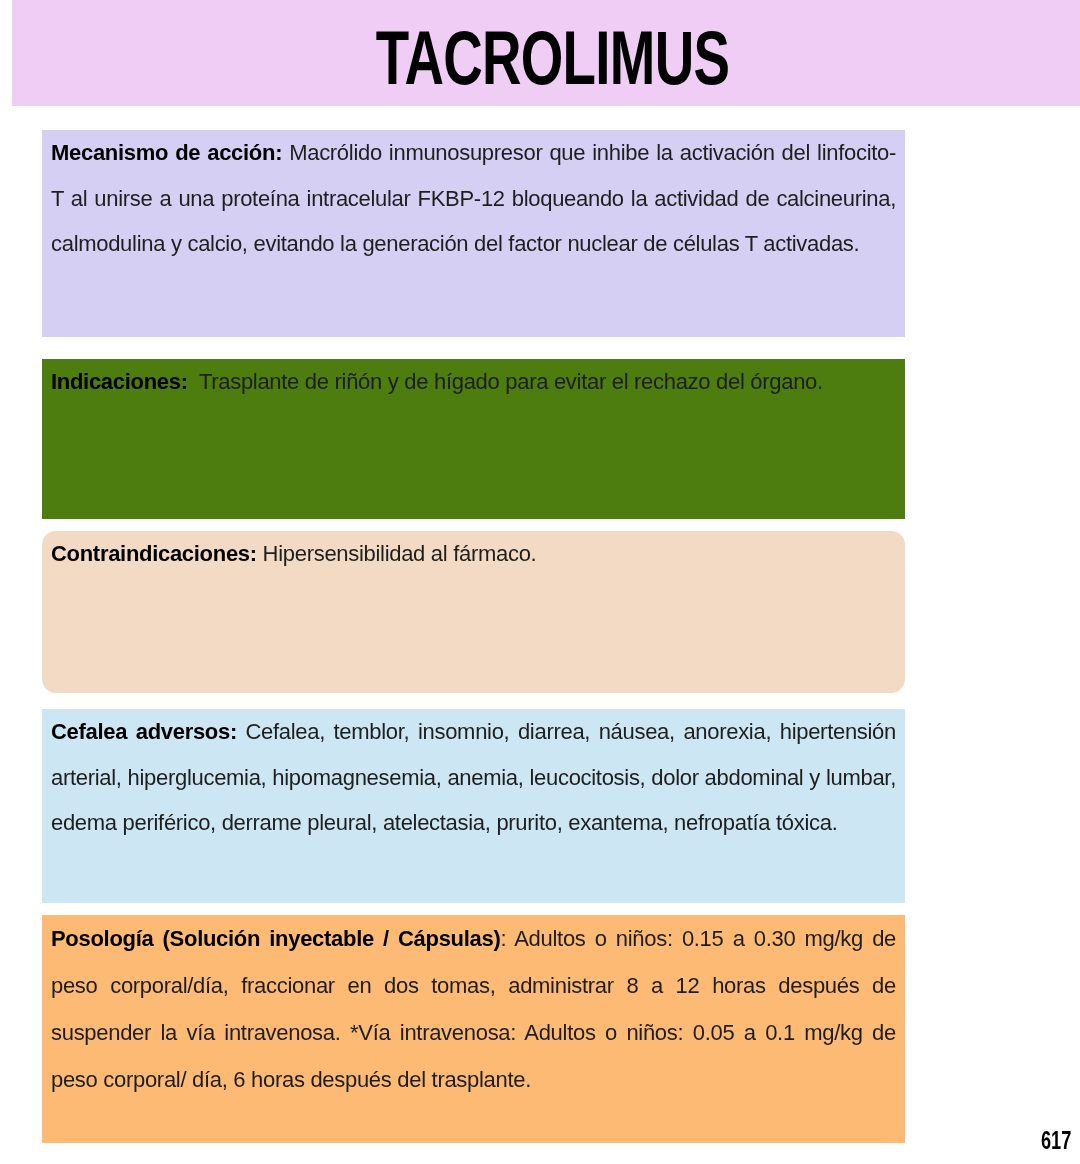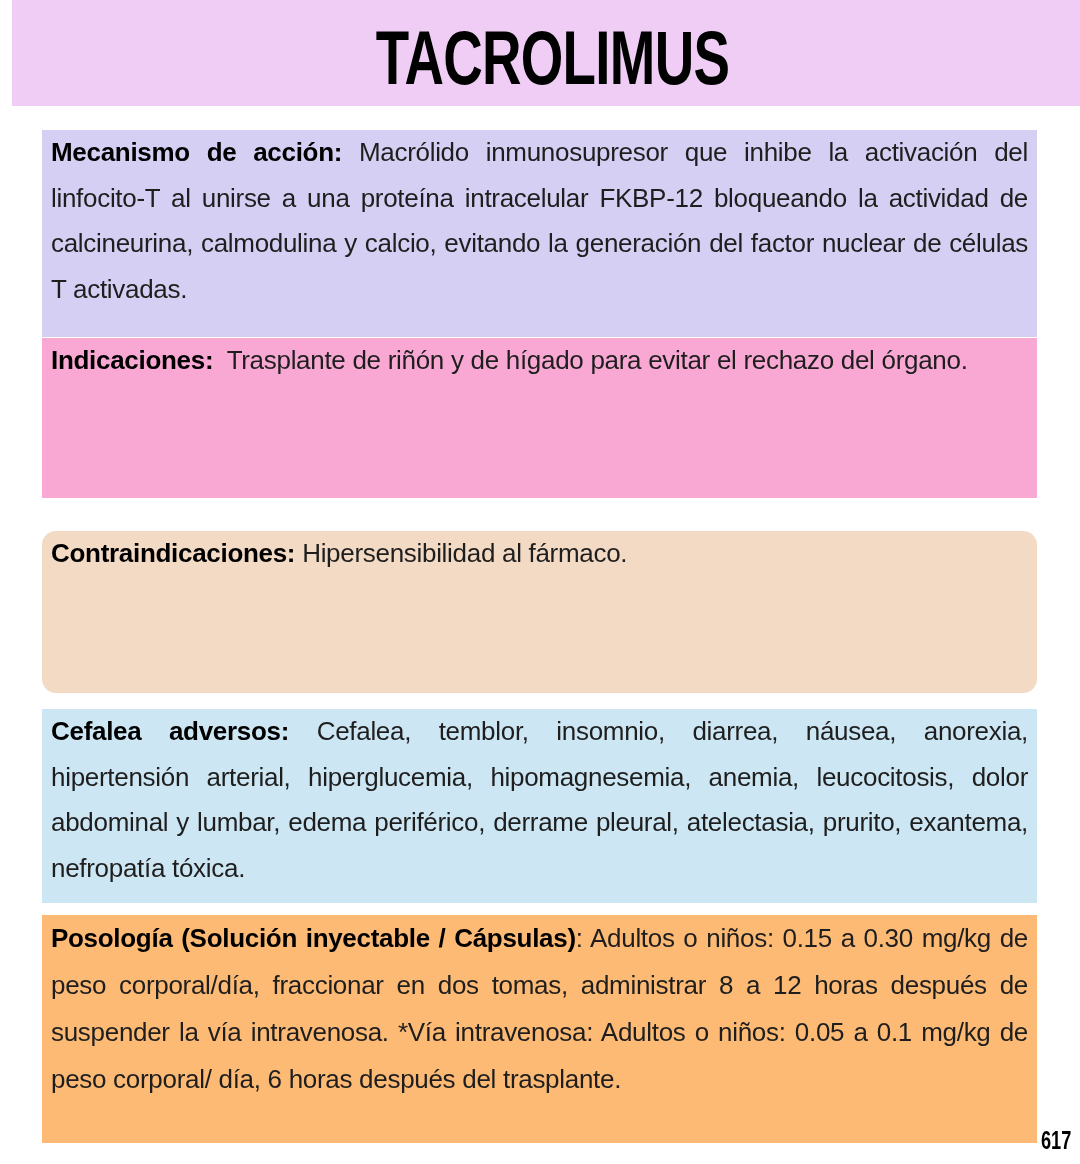--- a/index.html
+++ b/index.html
@@ -14,31 +14,31 @@
       background: #efcdf5;
       display: flex; align-items: center; justify-content: center; margin-left: 12px;
     }
     .title {
       font-family: "Liberation Sans", sans-serif;
       font-weight: 700; font-size: 76px; letter-spacing: -1px;
       color: #000; transform: scaleX(0.72); transform-origin: center;
       margin-top: 8px;
     }
     .box {
-      position: absolute; left: 42px; width: 995px; box-sizing: border-box;
+      position: absolute; left: 42px; width: 863px; box-sizing: border-box;
       padding: 0 9px 8px 9px;
-      font-size: 26px; line-height: 45.5px;
+      font-size: 22px; line-height: 45.5px;
       text-align: justify;
       color: #1e1e1e;
       letter-spacing: -0.3px;
     }
     .box .lbl { font-weight: 700; color: #000; }
     .box .txt { font-weight: 400; }
     .b1 { top: 130px; height: 207px; background: #d4cff3; padding-top: -2px; }
-    .b2 { top: 338px; height: 160px; background: #f9a8d4; }
+    .b2 { top: 359px; height: 160px; background: #4d7c0f; }
     .b3 { top: 531px; height: 162px; background: #f3dac4; border-radius: 14px; }
     .b4 { top: 709px; height: 194px; background: #cde6f3; }
     .b5 { top: 915px; height: 228px; background: #fdba74; line-height: 47px; }
     .pagenum {
       position: absolute; left: 1041px; top: 1125px;
       font-weight: 700; font-size: 26px; color: #000;
       transform: scaleX(0.7); transform-origin: left;
     }
   </style>
 </head>

